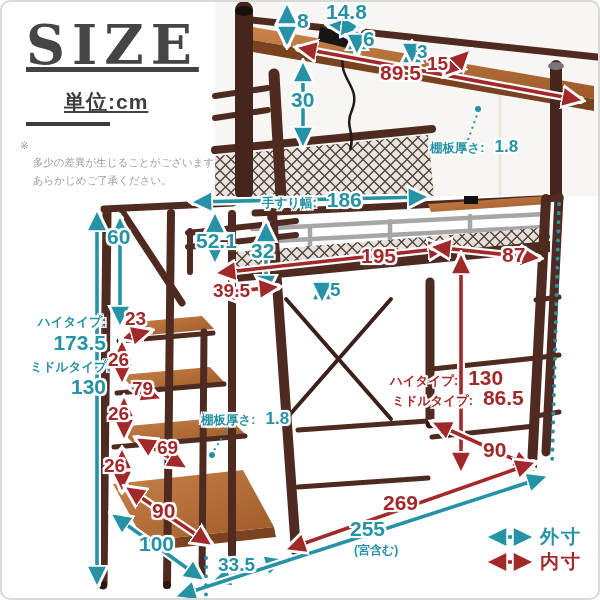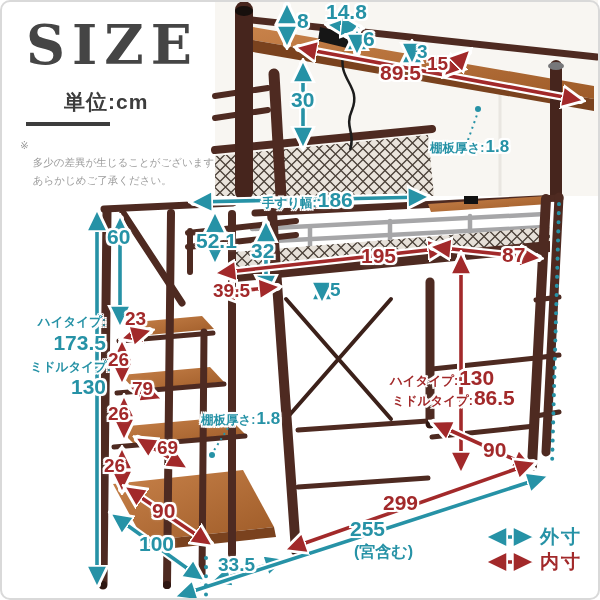--- a/index.html
+++ b/index.html
@@ -3,36 +3,36 @@
 <meta charset="utf-8">
 <style>
   html,body{margin:0;padding:0;background:#fff;}
   #stage{position:relative;width:600px;height:600px;overflow:hidden;
          font-family:"Liberation Sans","DejaVu Sans",sans-serif;background:#fff;}
   #frame-border{position:absolute;inset:0;border:2px solid #d9d9d9;border-radius:10px;pointer-events:none;z-index:9;}
   svg.layer{position:absolute;left:0;top:0;width:600px;height:600px;}
   #art{z-index:1;} #arrows{z-index:2;}
 
   
-  #hdr{position:absolute;left:26px;top:18px;z-index:3;color:#424242;}
+  #hdr{position:absolute;left:26px;top:18px;z-index:3;color:#424242;text-decoration:underline;}
   #size-title{font-family:"DejaVu Serif","Liberation Serif",serif;font-weight:bold;
               font-size:54px;letter-spacing:7px;line-height:1;color:#454545;}
   #unit{margin-top:16px;font-size:21px;font-weight:bold;color:#3d3d3d;letter-spacing:1px;margin-left:38px;}
   #unit-underline{width:84px;height:4px;background:#3d3d3d;margin-top:6px;}
   #note{position:absolute;left:20px;top:137px;width:215px;z-index:3;
         font-size:10.5px;line-height:1.65;color:#9b9b9b;display:flex;gap:4px;}
   #note .mark{flex:0 0 auto;}
 
   
   .dim{position:absolute;z-index:3;font-weight:bold;line-height:1;white-space:nowrap;
        text-shadow:-2px -2px 0 #fff,2px -2px 0 #fff,-2px 2px 0 #fff,2px 2px 0 #fff,
                    -2px 0 0 #fff,2px 0 0 #fff,0 -2px 0 #fff,0 2px 0 #fff,0 0 4px #fff;}
   .teal{color:#2692a6;} .red{color:#a2292a;}
   .num{font-size:21px;} .mid{font-size:19px;} .sm{font-size:12.5px;}
-  .pair{display:flex;align-items:baseline;gap:1px;}
+  .pair{display:flex;align-items:baseline;gap:10px;}
   #total-height-block{text-align:right;width:76px;}
   #total-height-block .row{margin-bottom:3px;}
   .legend-label{font-size:19px;letter-spacing:2px;}
 </style>
 </head>
 <body>
 
 <div id="stage">
   <div id="frame-border"></div>
 
@@ -278,19 +278,19 @@
   <div class="dim red mid" style="left:157px;top:438px">69</div>
   <div class="dim red mid" style="left:104px;top:456px">26</div>
   <div class="dim red num" style="left:152px;top:500px">90</div>
   <div class="dim teal pair" style="left:201px;top:410px">
     <span class="sm">棚板厚さ:</span>
       <span style="font-size:17px">1.8</span>
   </div>
   <div class="dim teal num" style="left:139px;top:533px">100</div>
   <div class="dim teal mid" style="left:218px;top:555px">33.5</div>
 
-  <div class="dim red num" style="left:383px;top:492px">299</div>
+  <div class="dim red num" style="left:383px;top:492px">269</div>
   <div class="dim teal num" style="left:350px;top:518px">255</div>
-  <div class="dim teal" style="left:354px;top:544px;font-size:16px">(宮含む)</div>
+  <div class="dim teal" style="left:354px;top:544px;font-size:12px">(宮含む)</div>
 
   <div class="dim teal legend-label" style="left:540px;top:527px">外寸</div>
   <div class="dim red legend-label" style="left:540px;top:552px">内寸</div>
 </div>
 
 </body></html>

